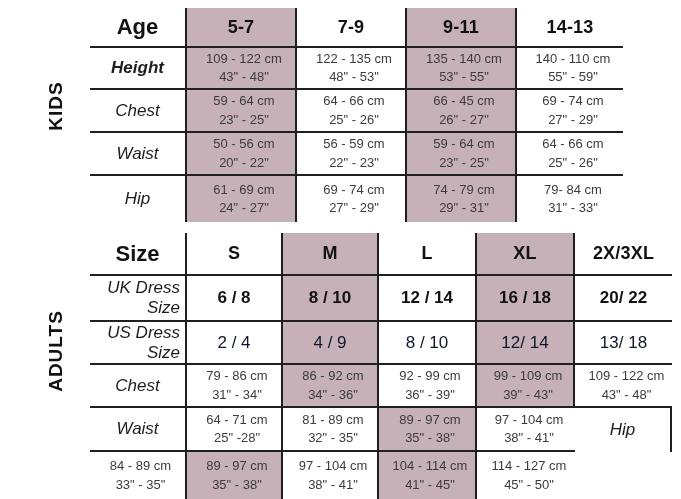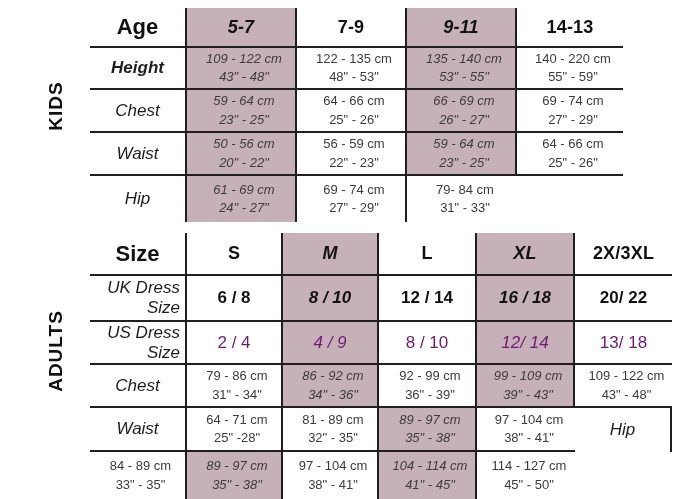--- a/index.html
+++ b/index.html
@@ -12,29 +12,29 @@
                 grid-template-columns:97px 110px 110px 110px 106px;
                 grid-template-rows:40px 42px 43px 43px 46px; }
   .adults-tbl { left:90px; top:233px;
                 grid-template-columns:97px 96px 96px 98px 98px 97px;
                 grid-template-rows:43px 46px 43px 43px 44px 47px; }
 
   .c { display:flex; flex-direction:column; align-items:center; justify-content:center;
        text-align:center; }
   .br { border-right:2px solid var(--border,#1f1f1f);text-align:right; }
   .bb { border-bottom:2px solid var(--border,#1f1f1f); }
-  .shade { background:var(--shaded-column,#c6b1b9);font-style:italic; }
+  .shade { background:var(--shaded-column,#c6b1b9); }
 
   .corner  { font-weight:bold; font-size:22px; color:var(--header-text,#121212); }
   .colhdr  { font-weight:bold; font-size:18px; color:var(--header-text,#121212); letter-spacing:.2px; }
   .rowlbl  { font-style:italic; font-size:17px; color:#1d1d1d; line-height:20px; padding:16px 5px; }
   .rowlbl.bold { font-weight:bold; }
   .meas    { font-size:13px; line-height:18.5px; color:var(--cell-text,#3c3c3c);padding-left:6px; }
   .meas span { white-space:nowrap; }
-  .dress   { font-size:17px; color:#701a75; }
+  .dress   { font-size:17px; color:#0f172a; }
   .dress.bold { font-weight:bold; color:#121212; }
 
   .side-label { position:absolute; font-weight:bold; font-size:19px; letter-spacing:1px;
                 color:#111; transform:rotate(-90deg); text-align:center; white-space:nowrap; }
   .side-kids   { width:100px; left:6px;  top:95px;  }
   .side-adults { width:120px; left:-4px; top:340px; }
 </style>
 </head>
 <body>
 
@@ -58,35 +58,35 @@
     </div>
     <div class="c br bb meas">
       <span>122 - 135 cm</span>
       <span>48" - 53"</span>
     </div>
     <div class="c br bb meas shade">
       <span>135 - 140 cm</span>
       <span>53" - 55"</span>
     </div>
     <div class="c bb meas">
-      <span>140 - 220 cm</span>
+      <span>140 - 110 cm</span>
       <span>55" - 59"</span>
     </div>
 
     <div class="c br bb rowlbl">Chest</div>
     <div class="c br bb meas shade">
       <span>59 - 64 cm</span>
       <span>23" - 25"</span>
     </div>
     <div class="c br bb meas">
       <span>64 - 66 cm</span>
       <span>25" - 26"</span>
     </div>
     <div class="c br bb meas shade">
-      <span>66 - 69 cm</span>
+      <span>66 - 45 cm</span>
       <span>26" - 27"</span>
     </div>
     <div class="c bb meas">
       <span>69 - 74 cm</span>
       <span>27" - 29"</span>
     </div>
 
     <div class="c br bb rowlbl">Waist</div>
     <div class="c br bb meas shade">
       <span>50 - 56 cm</span>
@@ -106,20 +106,24 @@
     </div>
 
     <div class="c br rowlbl">Hip</div>
     <div class="c br meas shade">
       <span>61 - 69 cm</span>
       <span>24" - 27"</span>
     </div>
     <div class="c br meas">
       <span>69 - 74 cm</span>
       <span>27" - 29"</span>
+    </div>
+    <div class="c br meas shade">
+      <span>74 - 79 cm</span>
+      <span>29" - 31"</span>
     </div>
     <div class="c meas">
       <span>79- 84 cm</span>
       <span>31" - 33"</span>
     </div>
   </div>
 
   <div class="tbl adults-tbl">
 
     <div class="c br bb corner">Size</div>

